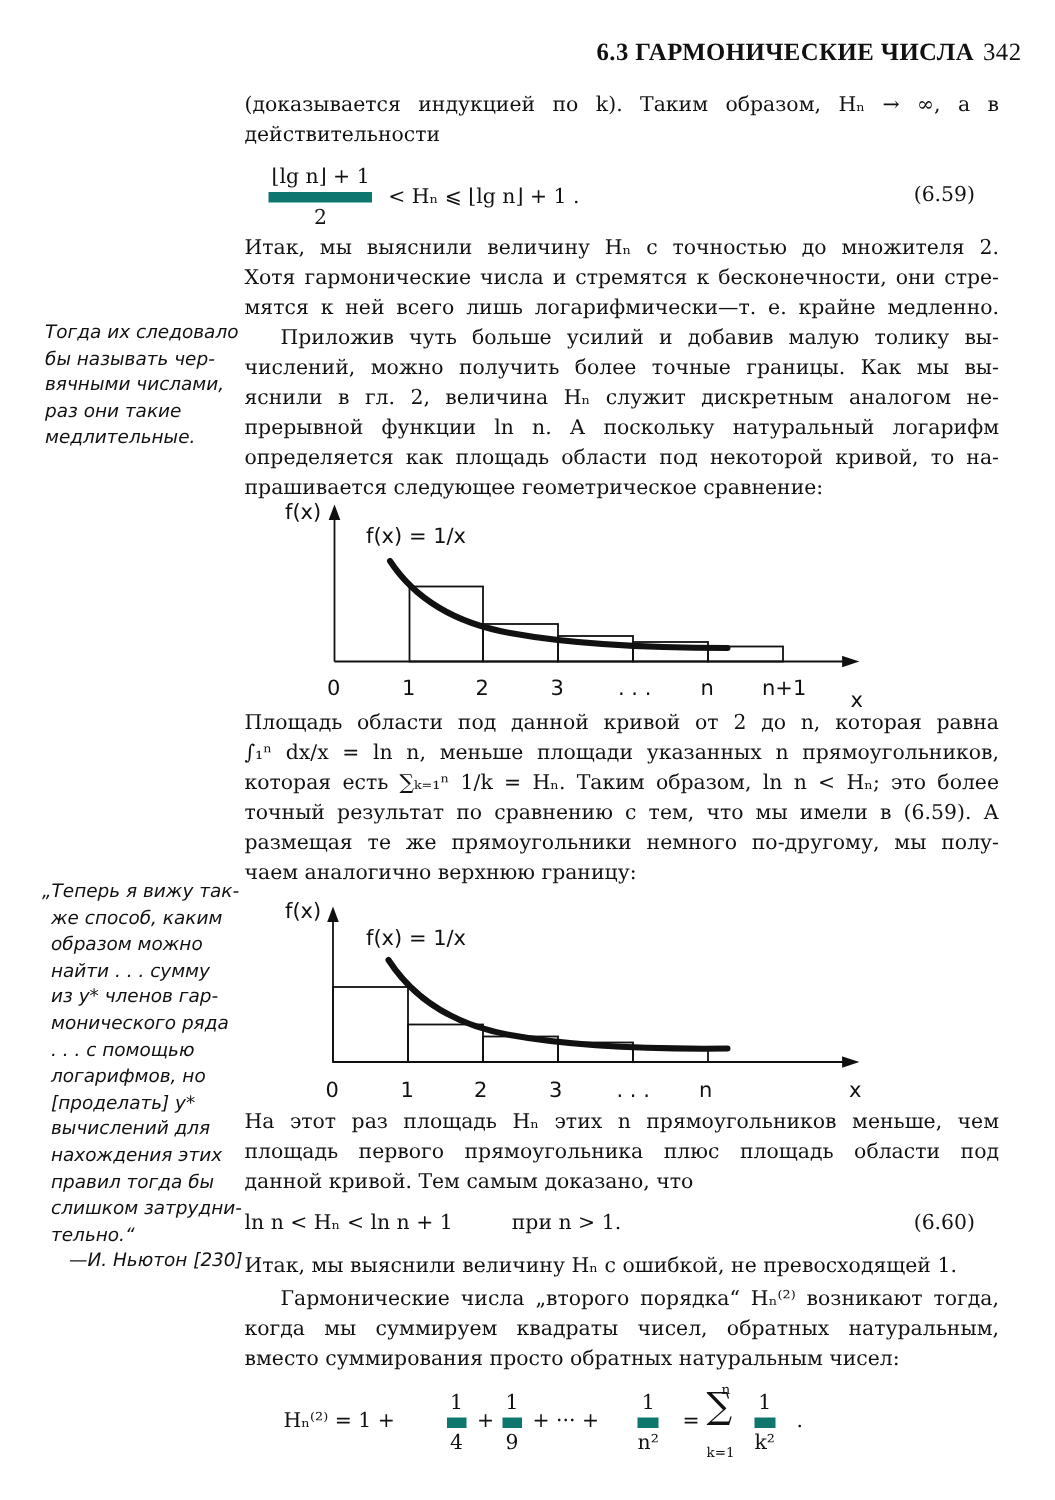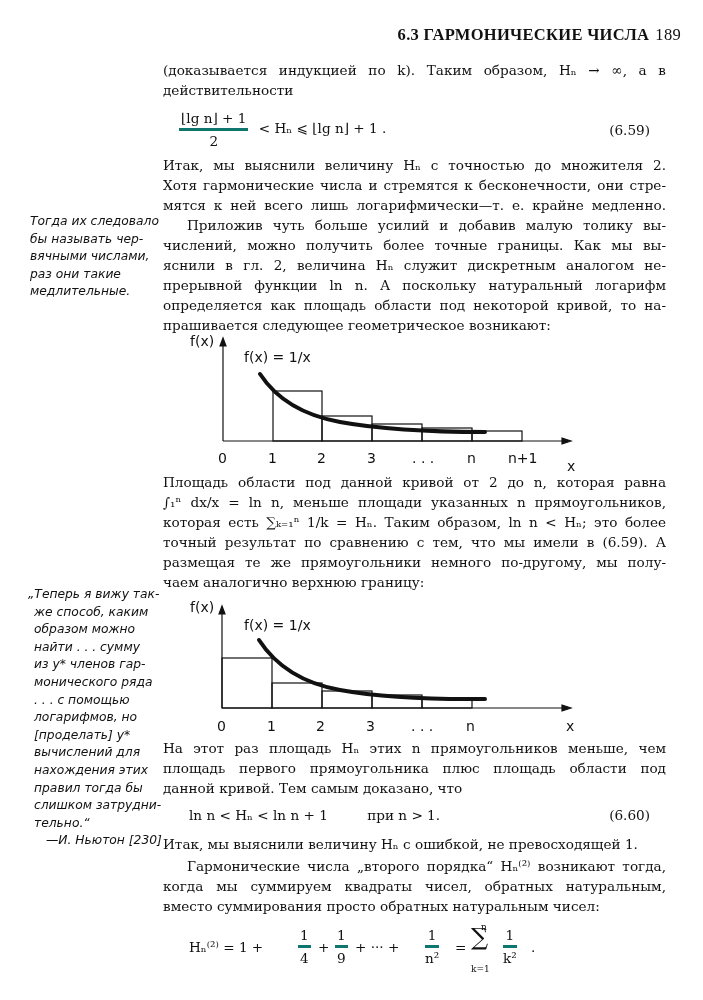--- a/index.html
+++ b/index.html
@@ -7,30 +7,30 @@
          font-family:"DejaVu Serif", serif; color:#111; }
   .abs { position:absolute; }
   .header { top:25px; right:22px; font-family:"Liberation Serif", serif; font-weight:bold; font-size:16.5px; letter-spacing:0.3px; }
   .header .num { font-weight:normal; margin-left:6px; }
   .line { position:absolute; left:163px; width:503px; font-size:13.6px; line-height:20px; white-space:nowrap; }
   .j { text-align:justify; text-align-last:justify; }
   .ind { padding-left:24px; box-sizing:border-box; }
   .note { position:absolute; font-style:italic; font-size:12.3px; line-height:17.6px; white-space:nowrap; font-family:"DejaVu Sans", sans-serif;margin-top:16px; }
   .math { font-family:"DejaVu Serif", serif; }
   .frac { display:inline-block; vertical-align:middle; text-align:center; }
-  .frac .n { display:block; border-bottom:3px solid #0f766e; padding:0 2px; }
+  .frac .n { display:block; border-bottom:7px solid #0f766e; padding:0 2px; }
   .frac .d { display:block; }
   .eqno { position:absolute; right:16px; }
   svg text { font-family:"DejaVu Sans", sans-serif; font-size:14px; fill:#111; }
 </style>
 </head>
 <body>
 
 <div class="abs header">
-  <span>6.3 ГАРМОНИЧЕСКИЕ ЧИСЛА</span><span class="num">189</span>
+  <span>6.3 ГАРМОНИЧЕСКИЕ ЧИСЛА</span><span class="num">342</span>
 </div>
 
 <div class="line j" style="top:60px">(доказывается индукцией по k). Таким образом, Hₙ → ∞, а в</div>
 <div class="line" style="top:80px">действительности</div>
 
 <div class="line math" style="top:108px; height:44px;">
   <span style="position:absolute; left:16px; top:0;">
     <span class="frac">
       <span class="n">⌊lg n⌋ + 1</span>
       <span class="d">2</span>
@@ -42,21 +42,21 @@
 
 <div class="line j" style="top:155px">Итак, мы выяснили величину Hₙ с точностью до множителя 2.</div>
 <div class="line j" style="top:175px">Хотя гармонические числа и стремятся к бесконечности, они стре-</div>
 <div class="line j" style="top:195px">мятся к ней всего лишь логарифмически—т. е. крайне медленно.</div>
 
 <div class="line j ind" style="top:215px">Приложив чуть больше усилий и добавив малую толику вы-</div>
 <div class="line j" style="top:235px">числений, можно получить более точные границы. Как мы вы-</div>
 <div class="line j" style="top:255px">яснили в гл. 2, величина Hₙ служит дискретным аналогом не-</div>
 <div class="line j" style="top:275px">прерывной функции ln n. А поскольку натуральный логарифм</div>
 <div class="line j" style="top:295px">определяется как площадь области под некоторой кривой, то на-</div>
-<div class="line" style="top:315px">прашивается следующее геометрическое возникают:</div>
+<div class="line" style="top:315px">прашивается следующее геометрическое сравнение:</div>
 
 <div class="note" style="left:30px; top:197px;">
   <div>Тогда их следовало</div>
   <div>бы называть чер-</div>
   <div>вячными числами,</div>
   <div>раз они такие</div>
   <div>медлительные.</div>
 </div>
 
 <svg class="abs" style="left:0; top:0;" width="703" height="1000">
@@ -129,21 +129,21 @@
   <div style="padding-left:6px">слишком затрудни-</div>
   <div style="padding-left:6px">тельно.“</div>
   <div style="padding-left:18px">—И. Ньютон [230]</div>
 </div>
 
 <div class="line j" style="top:738px">На этот раз площадь Hₙ этих n прямоугольников меньше, чем</div>
 <div class="line j" style="top:758px">площадь первого прямоугольника плюс площадь области под</div>
 <div class="line" style="top:778px">данной кривой. Тем самым доказано, что</div>
 
 <div class="line math" style="top:805px">
-  <span style="margin-left:26px">ln n &lt; Hₙ &lt; ln n + 1</span>
+  <span style="">ln n &lt; Hₙ &lt; ln n + 1</span>
   <span style="margin-left:35px">при n &gt; 1.</span>
   <span class="eqno">(6.60)</span>
 </div>
 
 <div class="line" style="top:834px">Итак, мы выяснили величину Hₙ с ошибкой, не превосходящей 1.</div>
 
 <div class="line j ind" style="top:856px">Гармонические числа „второго порядка“ Hₙ⁽²⁾ возникают тогда,</div>
 <div class="line j" style="top:876px">когда мы суммируем квадраты чисел, обратных натуральным,</div>
 <div class="line" style="top:896px">вместо суммирования просто обратных натуральным чисел:</div>
 

